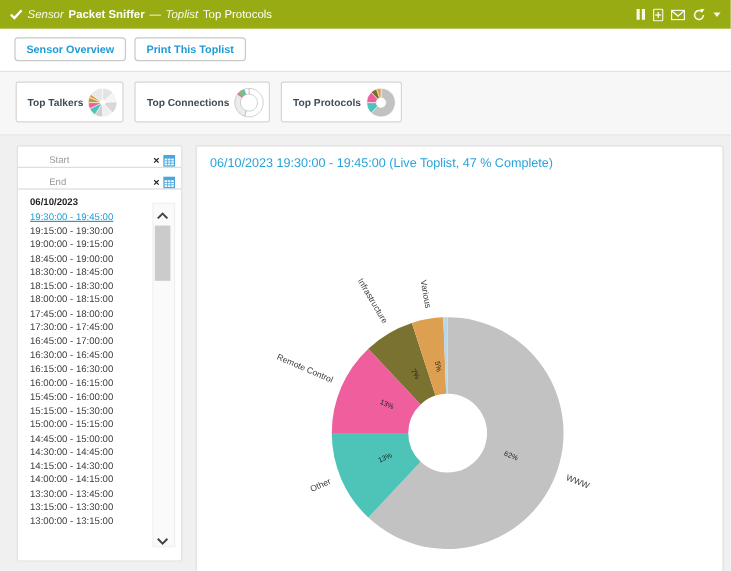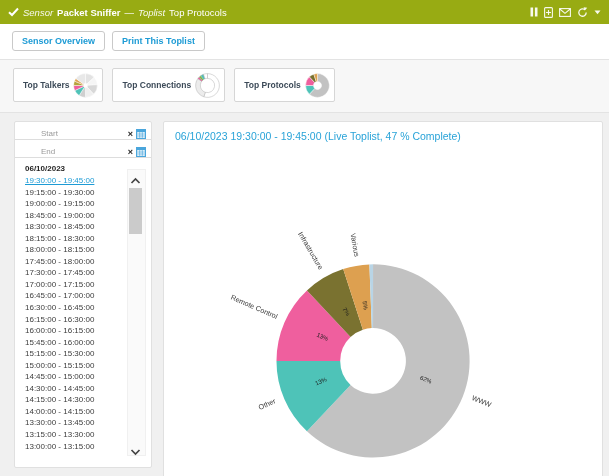--- a/index.html
+++ b/index.html
@@ -174,21 +174,20 @@
     <ul class="periods">
         <li class="selected">19:30:00 - 19:45:00</li>
         <li>19:15:00 - 19:30:00</li>
         <li>19:00:00 - 19:15:00</li>
         <li>18:45:00 - 19:00:00</li>
         <li>18:30:00 - 18:45:00</li>
         <li>18:15:00 - 18:30:00</li>
         <li>18:00:00 - 18:15:00</li>
         <li>17:45:00 - 18:00:00</li>
         <li>17:30:00 - 17:45:00</li>
-        <li>17:00:00 - 17:15:00</li>
         <li>16:45:00 - 17:00:00</li>
         <li>16:30:00 - 16:45:00</li>
         <li>16:15:00 - 16:30:00</li>
         <li>16:00:00 - 16:15:00</li>
         <li>15:45:00 - 16:00:00</li>
         <li>15:15:00 - 15:30:00</li>
         <li>15:00:00 - 15:15:00</li>
         <li>14:45:00 - 15:00:00</li>
         <li>14:30:00 - 14:45:00</li>
         <li>14:15:00 - 14:30:00</li>

